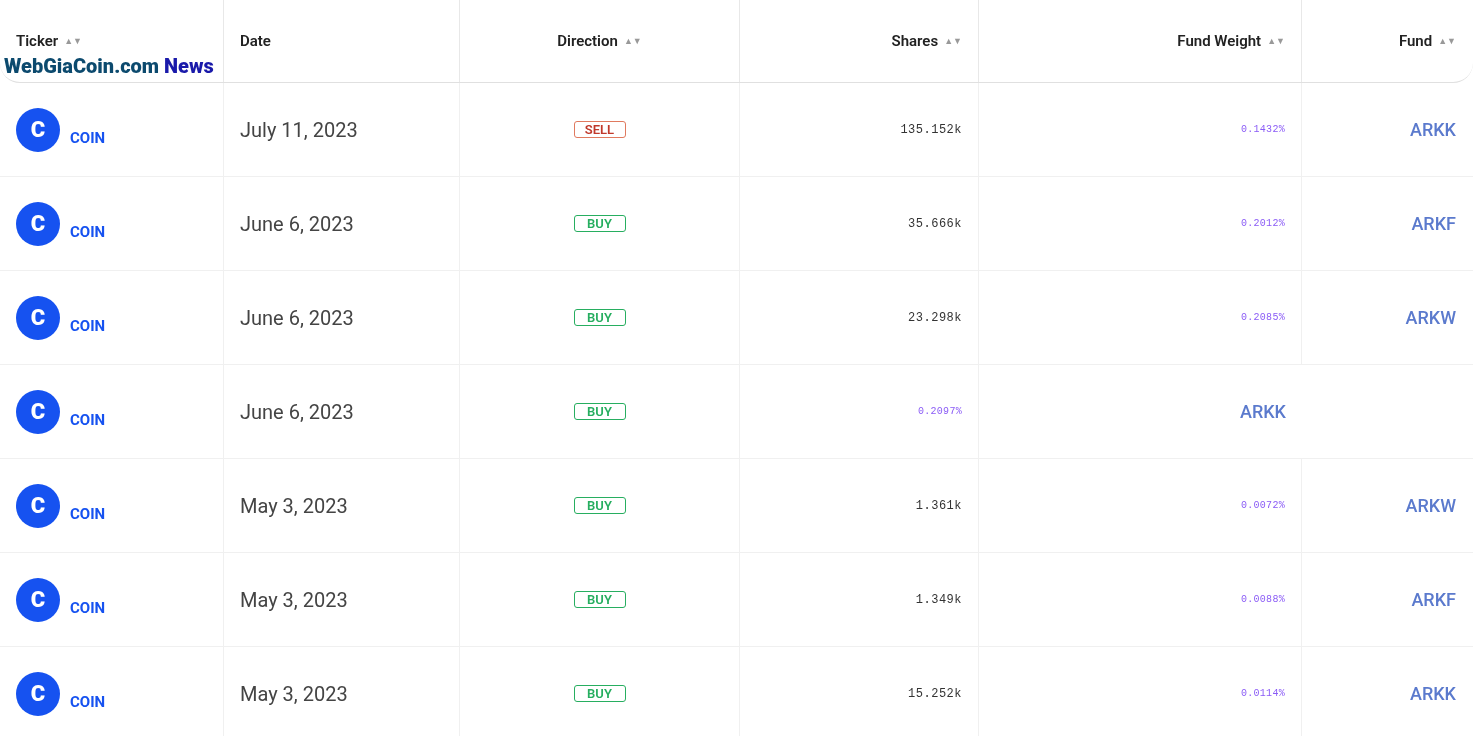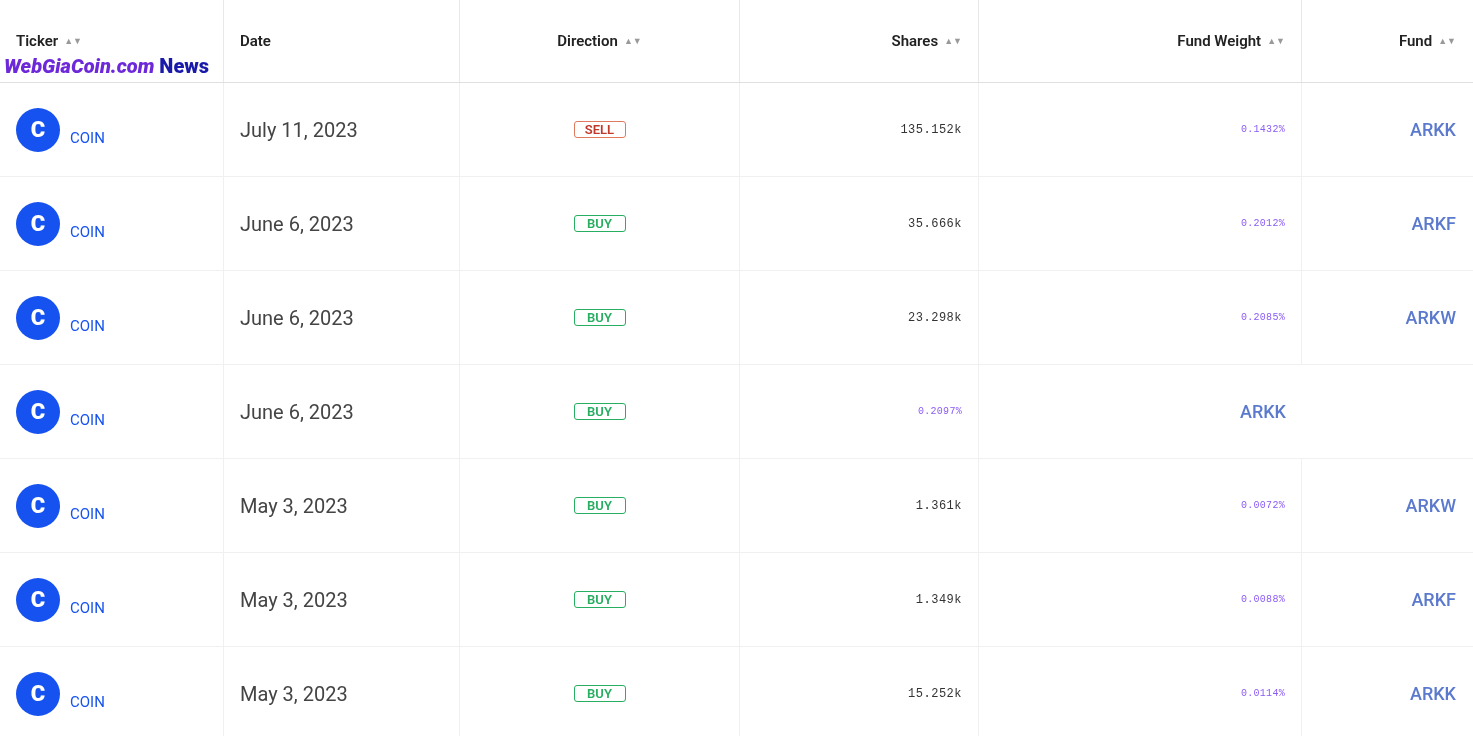--- a/index.html
+++ b/index.html
@@ -21,20 +21,21 @@
       overflow: hidden;
     }
 
     .table-header {
       display: grid;
       grid-template-columns: 224px 236px 280px 239px 323px 170px;
       background: #fff;
       border-bottom: 1px solid #e0e0e0;
       height: 83px;
       align-items: center;
+      border-radius: 20px;
     }
 
     .header-cell {
       padding: 0 16px;
       font-weight: 600;
       font-size: 15px;
       color: #222;
       display: flex;
       align-items: center;
       gap: 6px;
@@ -128,21 +129,21 @@
       align-items: center;
       justify-content: center;
       color: #fff;
       font-size: 22px;
       font-weight: 900;
       flex-shrink: 0;
     }
 
     .ticker-symbol {
       color: #1652f0;
-      font-weight: 400;
+      font-weight: 700;
       font-size: 15px;
       margin-top: 16px;
     }
 
     .date-text {
       color: #444;
       font-size: 20px;
     }
 
     .direction-badge {
@@ -191,21 +192,21 @@
   </style>
 </head>
 <body>
 
 <div class="table-container">
   <div class="table-header">
     <div class="header-cell">
       <span>Ticker</span>
       <span class="sort-arrows">▲▼</span>
       <div class="brand-logo">
-        <span style="color:#6d28d9;font-style:italic;">WebGiaCoin.com</span><span style="color:#1a1aaa;"> News</span>
+        <span style="color:#0c4a6e;">WebGiaCoin.com</span><span style="color:#1a1aaa;"> News</span>
       </div>
     </div>
     <div class="header-cell">
       <span>Date</span>
     </div>
     <div class="header-cell center">
       <span>Direction</span>
       <span class="sort-arrows">▲▼</span>
     </div>
     <div class="header-cell right">

